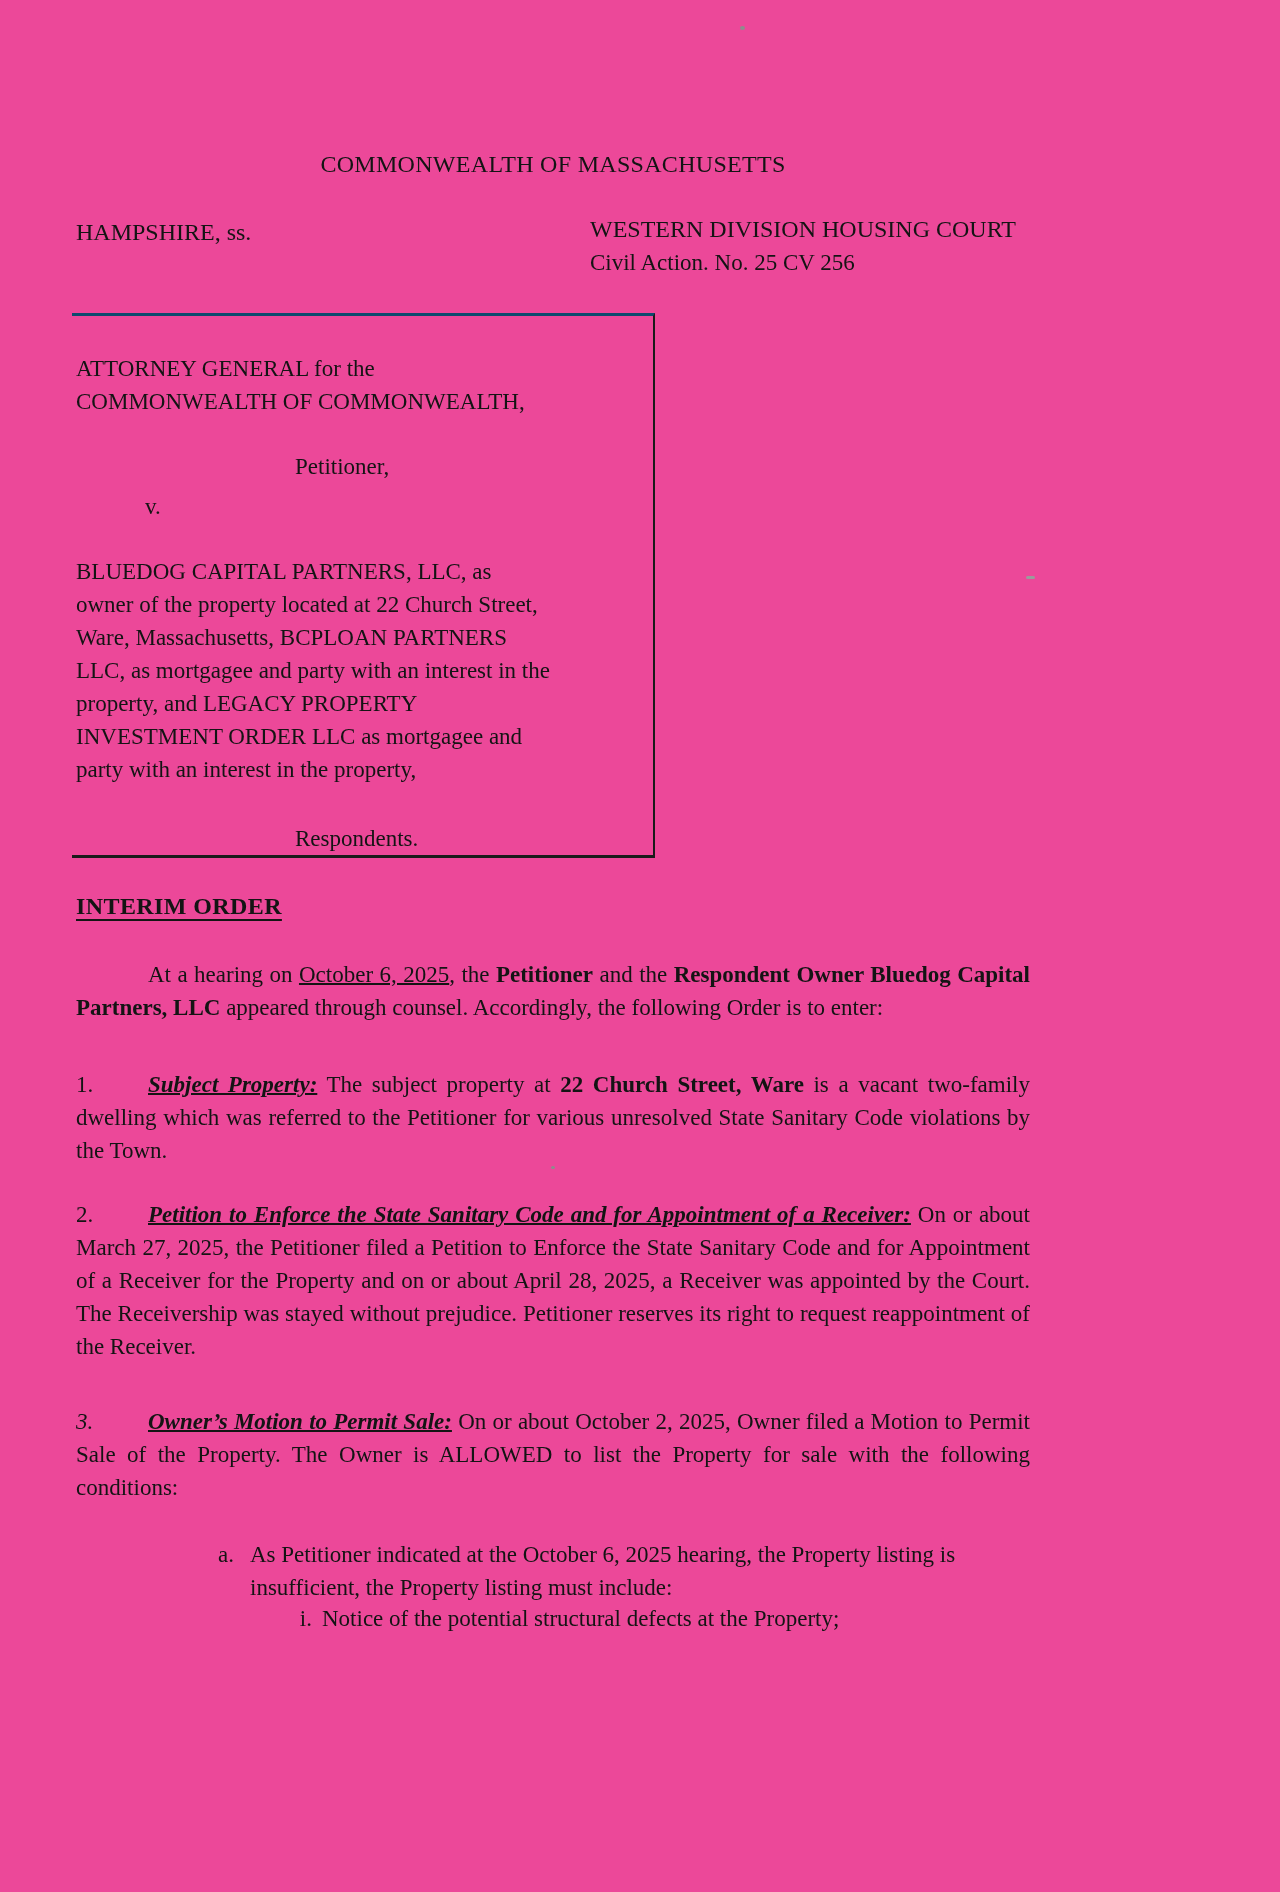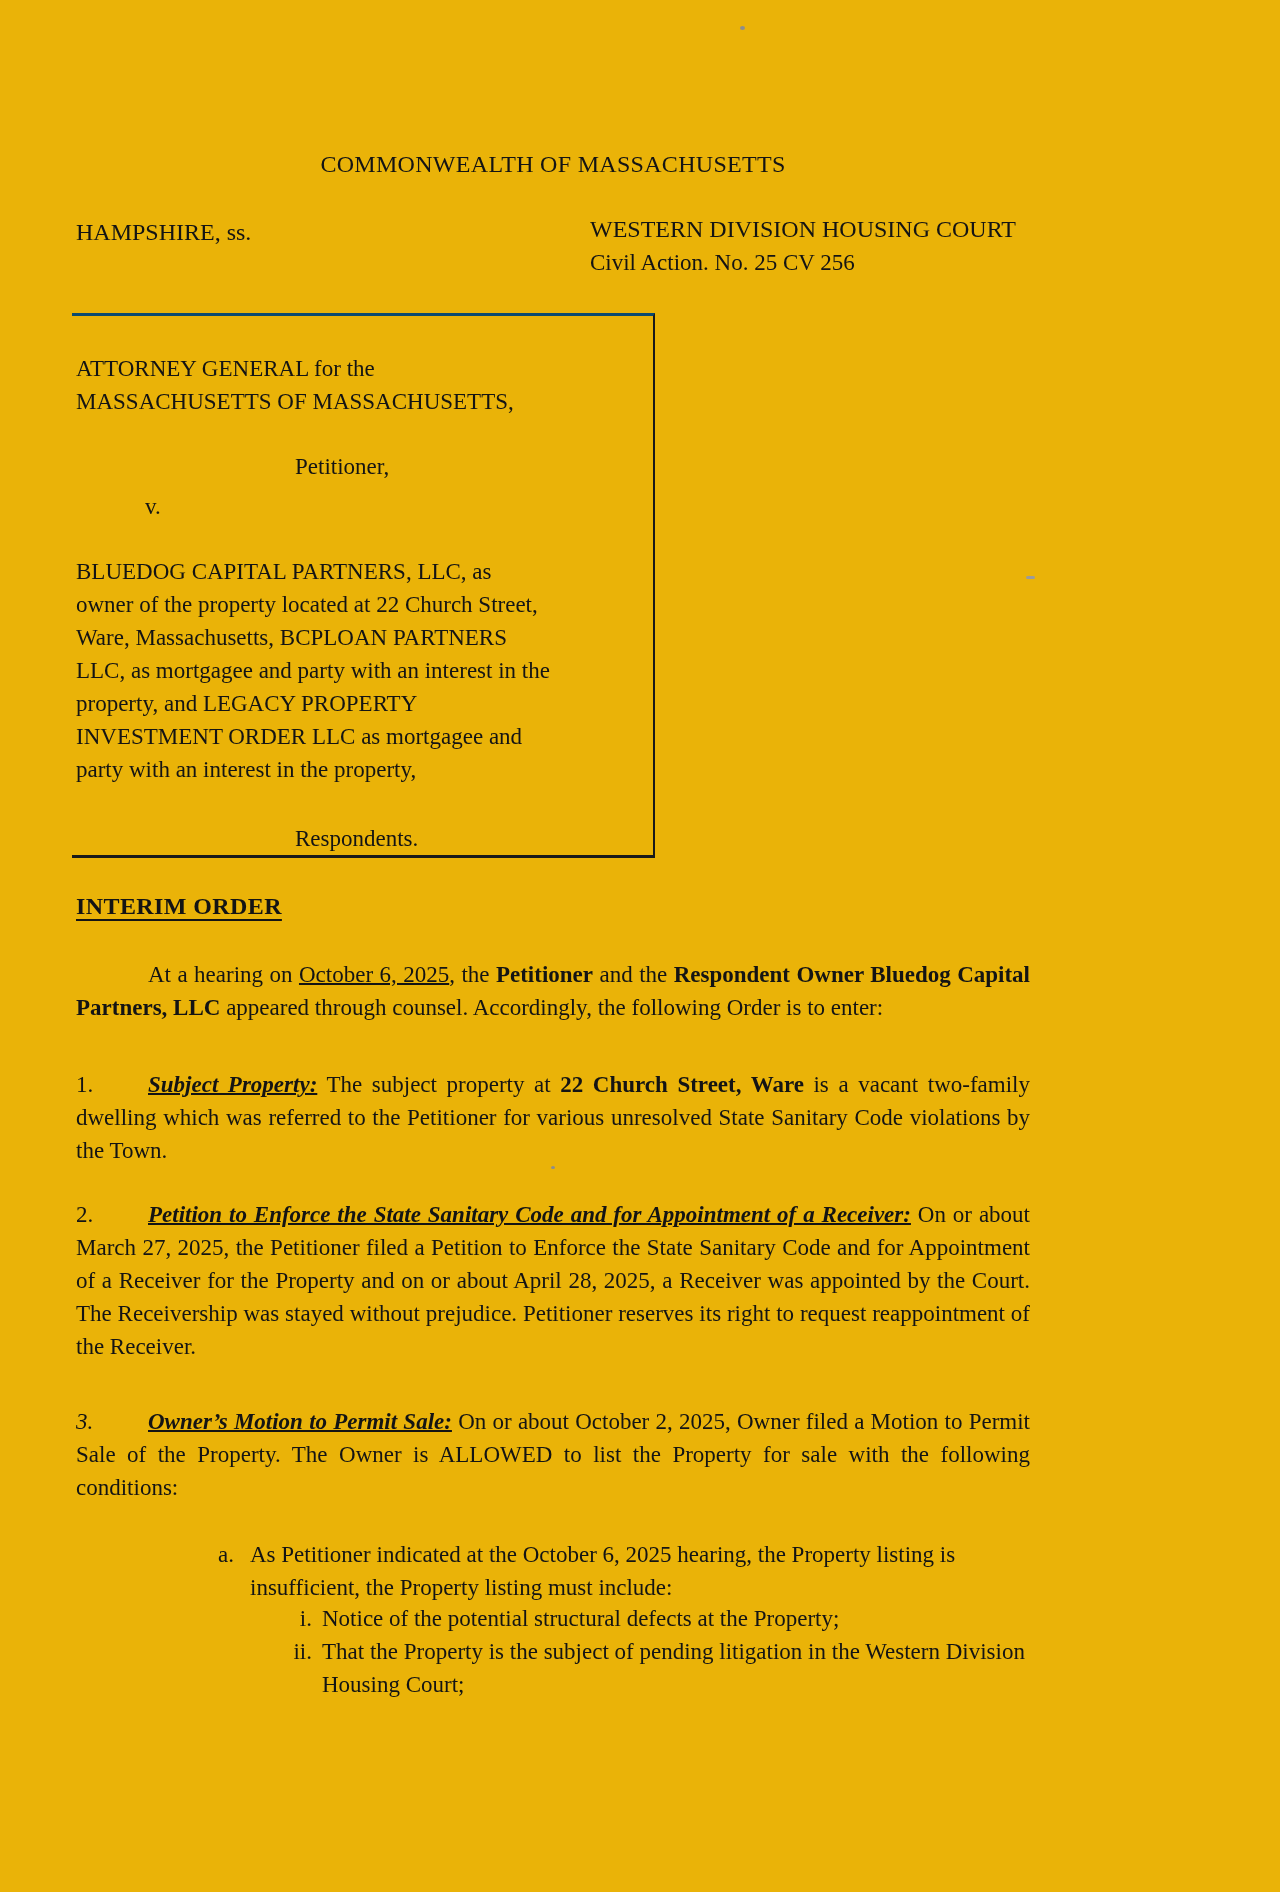--- a/index.html
+++ b/index.html
@@ -1,20 +1,20 @@
 <!DOCTYPE html>
 <html><head>
 <meta charset="utf-8">
 <style>
   * { margin:0; padding:0; box-sizing:border-box; }
   html,body { background:#ffffff; }
   .page {
     position:relative;
     width:1280px; height:1892px;
-    background:#eab308;
+    background:#ec4899;
     font-family:"Liberation Serif","DejaVu Serif",serif;
     color:#141414;
     font-size:23px;
     line-height:33px;
     overflow:hidden;
   }
   .doc-title {
     position:absolute; top:148px; left:76px; width:954px;
     text-align:center; font-size:24px; letter-spacing:0.3px;
   }
@@ -79,21 +79,21 @@
 
   <div class="county">HAMPSHIRE, ss.</div>
 
   <div class="court-block">
     <div class="court-name">WESTERN DIVISION HOUSING COURT</div>
     <div class="docket">Civil Action. No. 25 CV 256</div>
   </div>
 
   <div class="caption-box">
     <div>ATTORNEY GENERAL for the</div>
-    <div>MASSACHUSETTS OF MASSACHUSETTS,</div>
+    <div>COMMONWEALTH OF COMMONWEALTH,</div>
     <div class="role pet">Petitioner,</div>
     <div class="versus">v.</div>
     <div class="resp-block">
       <div>BLUEDOG CAPITAL PARTNERS, LLC, as</div>
       <div>owner of the property located at 22 Church Street,</div>
       <div>Ware, Massachusetts, BCPLOAN PARTNERS</div>
       <div>LLC, as mortgagee and party with an interest in the</div>
       <div>property, and LEGACY PROPERTY</div>
       <div>INVESTMENT ORDER LLC as mortgagee and</div>
       <div>party with an interest in the property,</div>
@@ -114,17 +114,14 @@
   <div class="para p3"><span class="pnum" style="font-style: italic;">3.</span><span><span style="font-weight: 700; font-style: italic; text-decoration: underline 2px;">Owner’s Motion to Permit Sale:</span><span> On or about October 2, 2025, Owner filed a Motion to Permit Sale of the Property.  The Owner is ALLOWED to list the Property for sale with the following conditions:</span></span></div>
 
   <div class="cond-a">
     <span class="amarker">a.</span><span>As Petitioner indicated at the October 6, 2025 hearing, the Property listing is insufficient, the Property listing must include:</span>
   </div>
 
   <div class="cond-roman r1">
     <span class="rmarker">i.</span><span>Notice of the potential structural defects at the Property;</span>
   </div>
 
-  <div class="cond-roman r2">
-    <span class="rmarker">ii.</span><span>That the Property is the subject of pending litigation in the Western Division Housing Court;</span>
-  </div>
 
 </div>
 
 </body></html>

